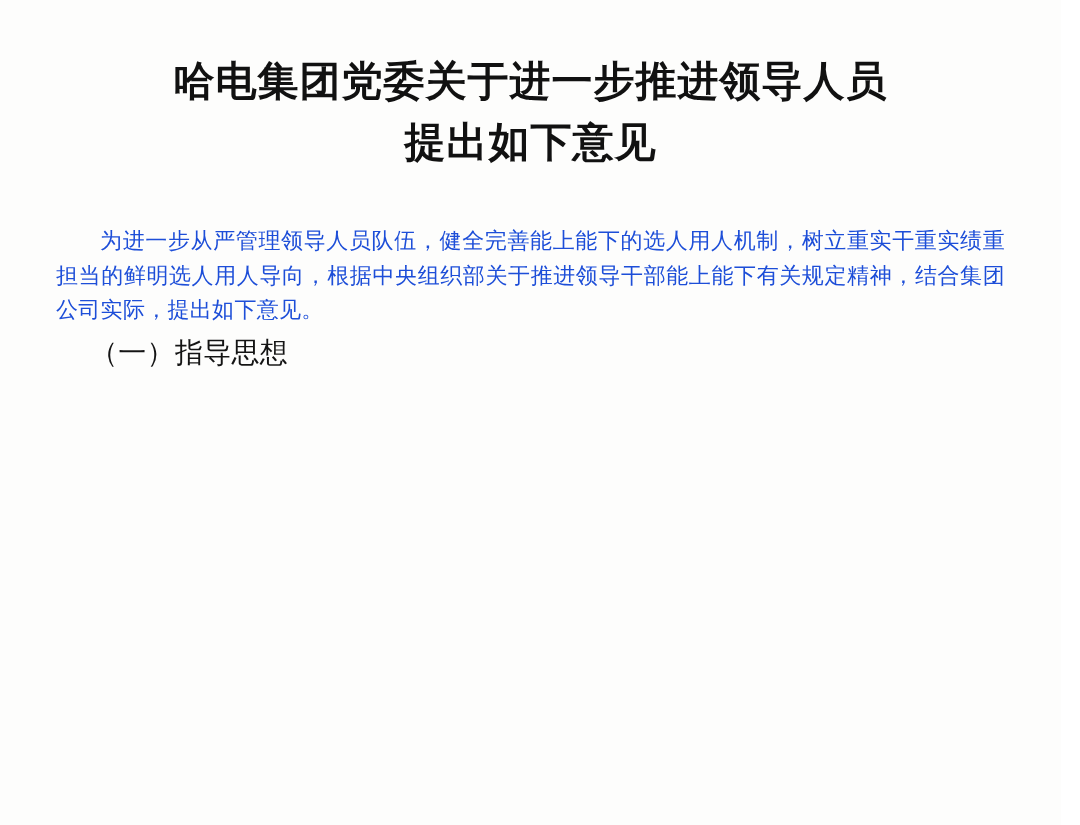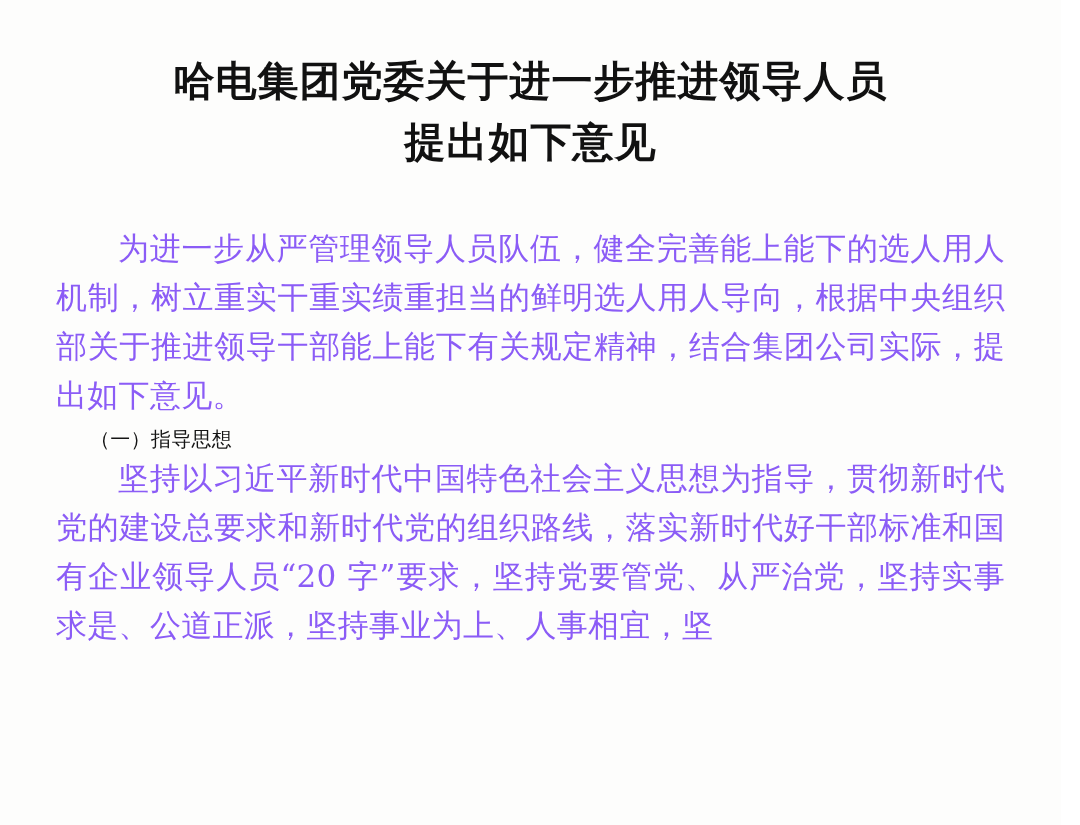--- a/index.html
+++ b/index.html
@@ -38,43 +38,43 @@
     white-space: nowrap;
   }
   .title-line.second {
     margin-top: 6px;
   }
   .body-block {
     margin-top: 54px;
   }
   p.para {
     margin: 0 0 0 0;
-    font-size: 31px;
+    font-size: 22px;
     line-height: 1.58;
     text-align: justify;
     text-justify: inter-ideograph;
     text-indent: 2em;
     letter-spacing: 0.3px;
-    color: #8b5cf6;
+    color: #1d4ed8;
   }
   p.para.tight {
     text-align: justify;
   }
   h2.heading-1 {
     font-size: 30.5px;
     font-weight: 700;
     line-height: 1.5;
     margin: 6px 0 0 0;
     text-indent: 0;
     padding-left: 34px;
     letter-spacing: 0.5px;
     color: #111111;
   }
   h3.heading-2 {
-    font-size: 20px;
+    font-size: 28px;
     font-weight: 400;
     line-height: 1.5;
     margin: 4px 0 0 0;
     padding-left: 34px;
     letter-spacing: 0.3px;
     color: #141414;
   }
   .clip-bottom {
     position: absolute;
     left: 0;
@@ -93,18 +93,17 @@
     <span class="title-line second">提出如下意见</span>
   </h1>
 
   <div class="body-block">
 
     <p class="para">为进一步从严管理领导人员队伍，健全完善能上能下的选人用人机制，树立重实干重实绩重担当的鲜明选人用人导向，根据中央组织部关于推进领导干部能上能下有关规定精神，结合集团公司实际，提出如下意见。</p>
 
 
     <h3 class="heading-2">（一）指导思想</h3>
 
-    <p class="para tight">坚持以习近平新时代中国特色社会主义思想为指导，贯彻新时代党的建设总要求和新时代党的组织路线，落实新时代好干部标准和国有企业领导人员“20 字”要求，坚持党要管党、从严治党，坚持实事求是、公道正派，坚持事业为上、人事相宜，坚</p>
 
   </div>
 
   <div class="clip-bottom"></div>
 </div>
 
 </body></html>

